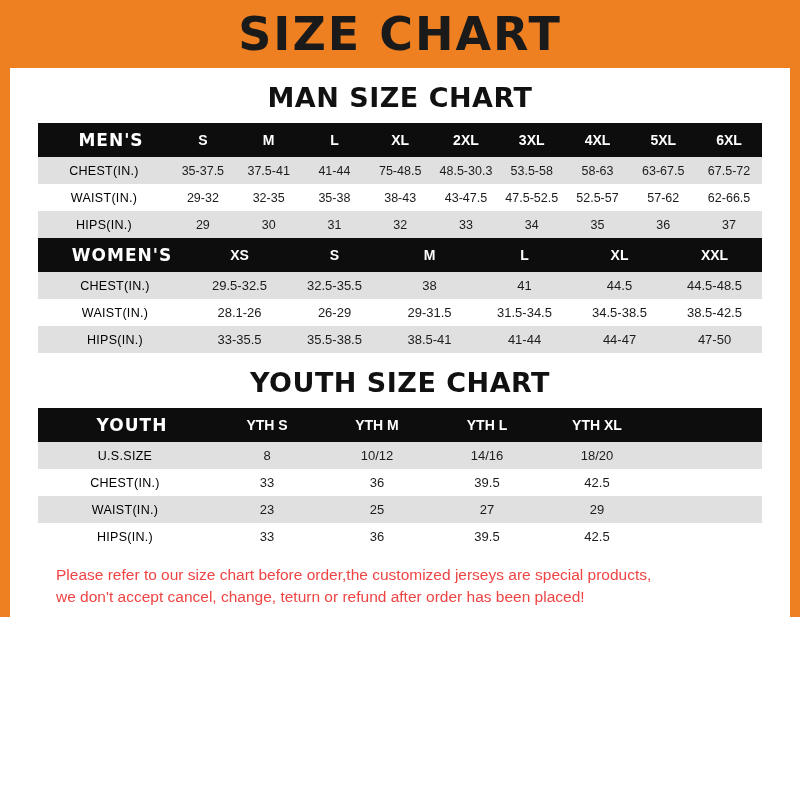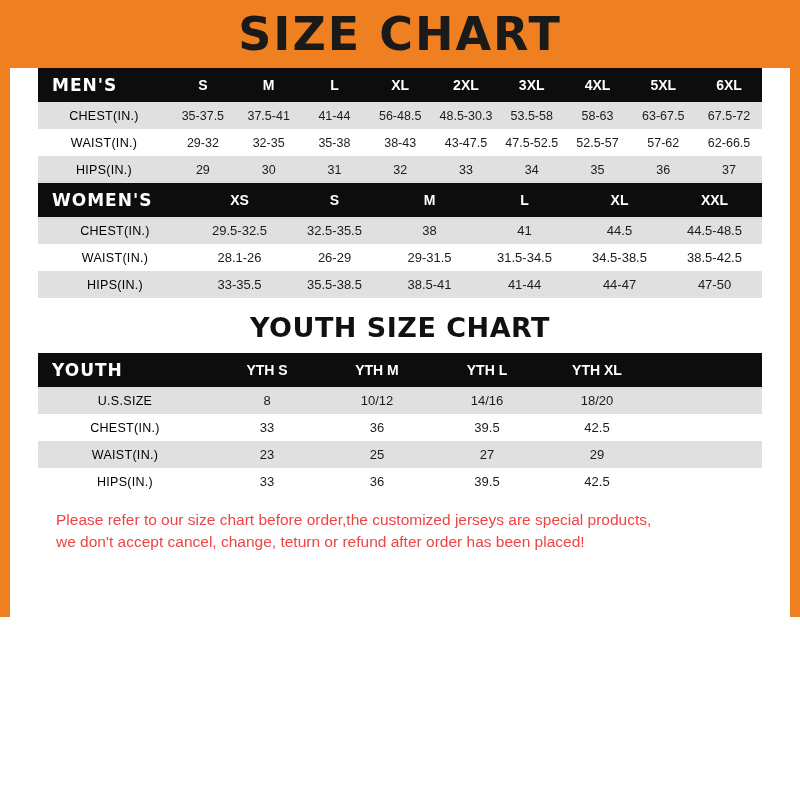--- a/index.html
+++ b/index.html
@@ -63,21 +63,21 @@
     padding: 0;
   }
   table.chart thead th {
     background: #0d0d0d;
     color: #ffffff;
     height: 34px;
     font-size: 14px;
     font-weight: bold;
   }
   table.chart thead th.corner {
-    text-align: left;
+    text-align: center;
     padding-left: 14px;
     font-family: "DejaVu Sans", sans-serif;
     font-size: 17px;
     letter-spacing: 1px;
   }
   table.chart tbody tr td {
     height: 27px;
   }
   table.chart tbody tr.alt td {
     background: #e0e0e0;
@@ -111,20 +111,21 @@
 
 <div class="page">
 
   <div class="banner">
     <div class="banner-title">SIZE CHART</div>
   </div>
 
   <div class="content">
 
     <div class="section">
+      <div class="section-title">MAN SIZE CHART</div>
       <table class="chart men">
         <thead>
           <tr>
             <th class="corner">MEN'S</th>
             <th>S</th>
             <th>M</th>
             <th>L</th>
             <th>XL</th>
             <th>2XL</th>
             <th>3XL</th>
@@ -132,21 +133,21 @@
             <th>5XL</th>
             <th>6XL</th>
           </tr>
         </thead>
         <tbody>
           <tr class="alt">
             <td class="rowlabel">CHEST(IN.)</td>
             <td>35-37.5</td>
             <td>37.5-41</td>
             <td>41-44</td>
-            <td>56-48.5</td>
+            <td>75-48.5</td>
             <td>48.5-30.3</td>
             <td>53.5-58</td>
             <td>58-63</td>
             <td>63-67.5</td>
             <td>67.5-72</td>
           </tr>
           <tr class="plain">
             <td class="rowlabel">WAIST(IN.)</td>
             <td>29-32</td>
             <td>32-35</td>

